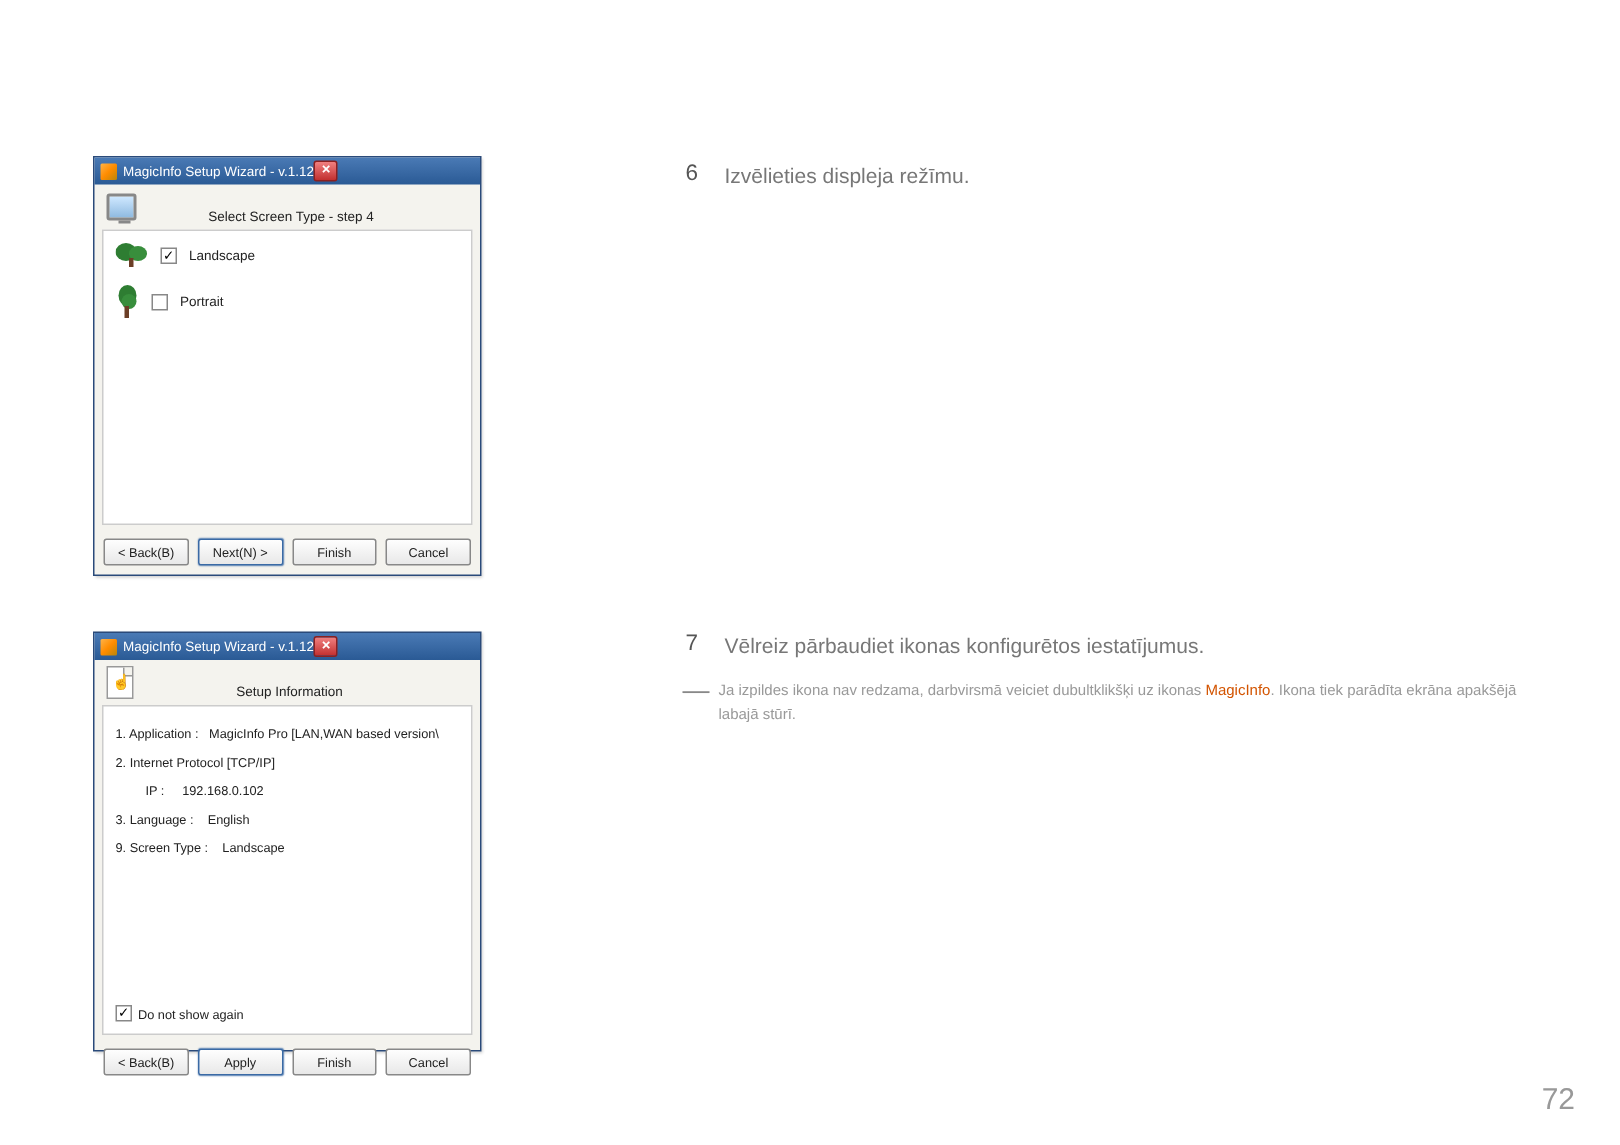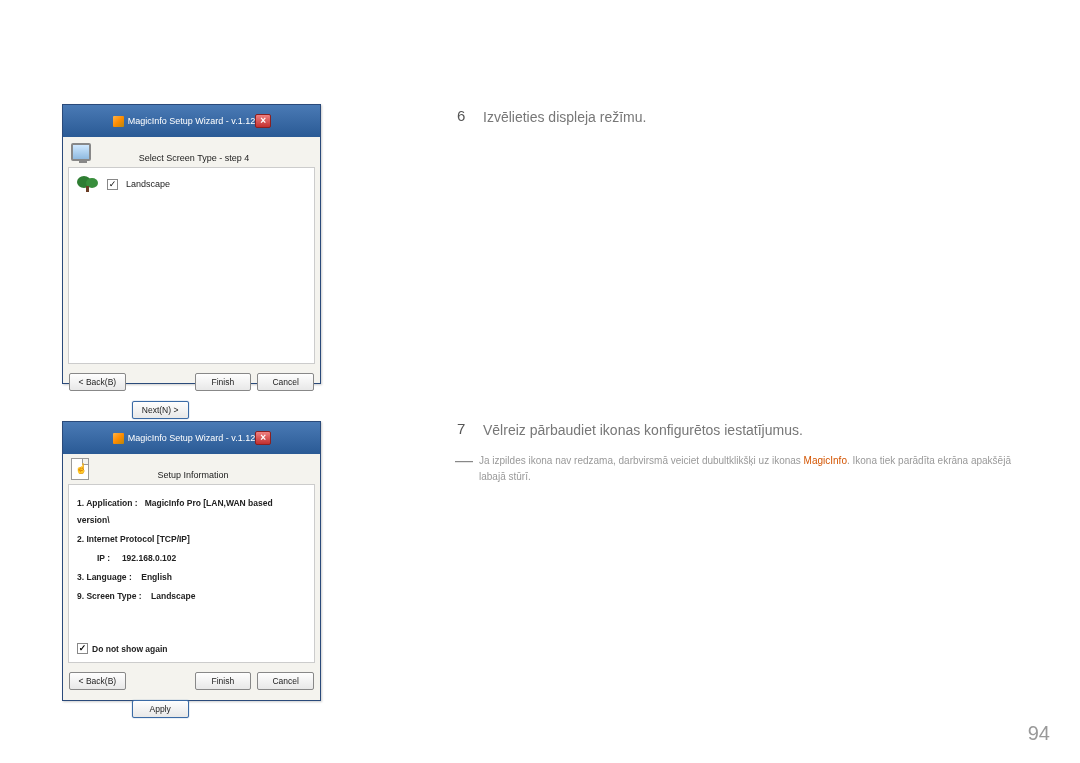--- a/index.html
+++ b/index.html
@@ -83,25 +83,25 @@
       position: absolute;
       width: 259px;
       border: 1px solid #2a4a7a;
       background: #f4f3ee;
       box-shadow: 1px 1px 2px rgba(0,0,0,0.2);
     }
     .wizard-1 { top: 104px; left: 62px; height: 280px; }
     .wizard-2 { top: 421px; left: 62px; height: 280px; }
 
     .titlebar {
-      height: 32px;
+      height: 18px;
       background: linear-gradient(to bottom, #4a7ab5, #2a5a95);
       display: flex;
       align-items: center;
-      justify-content: center;
+      justify-content: flex-start;
       padding: 0 3px 0 4px;
     }
     .titlebar-left {
       display: flex;
       align-items: center;
       gap: 4px;
     }
     .titlebar-icon {
       width: 11px;
       height: 11px;
@@ -189,21 +189,21 @@
     }
 
     .body-area {
       background: #fff;
       margin: 0 5px 5px 5px;
       border: 1px solid #ccc;
       padding: 8px;
       position: relative;
     }
     .body-area-1 { height: 197px; }
-    .body-area-2 { height: 179px; font-weight: bold; }
+    .body-area-2 { height: 220px; }
 
     .option-row {
       display: flex;
       align-items: center;
       gap: 8px;
       margin-bottom: 12px;
     }
     .tree-landscape {
       width: 22px;
       height: 16px;
@@ -272,21 +272,20 @@
       color: #222;
       display: flex;
       align-items: center;
       justify-content: center;
       border-radius: 2px;
       text-align: right;
     }
     .wiz-btn.primary {
       border: 1px solid #3a6aa5;
       box-shadow: 0 0 1px #3a6aa5;
-      margin-top: 28px;
     }
   </style>
 </head>
 <body>
 
 <div class="page-container">
 
   <div class="instruction instruction-6">
     <span class="step-num">6</span>
     <span class="instruction-text">Izvēlieties displeja režīmu.</span>
@@ -297,21 +296,21 @@
     <span class="instruction-text">Vēlreiz pārbaudiet ikonas konfigurētos iestatījumus.</span>
   </div>
 
   <div class="note-row">
     <span class="dash">―</span>
     <span class="note-text">
       <span>Ja izpildes ikona nav redzama, darbvirsmā veiciet dubultklikšķi uz ikonas </span><span class="highlight">MagicInfo</span><span>. Ikona tiek parādīta ekrāna apakšējā labajā stūrī.</span>
     </span>
   </div>
 
-  <div class="page-number">94</div>
+  <div class="page-number">72</div>
 
   <div class="wizard wizard-1">
     <div class="titlebar">
       <div class="titlebar-left">
         <div class="titlebar-icon"></div>
         <span class="titlebar-text">MagicInfo Setup Wizard - v.1.12</span>
       </div>
       <div class="close-btn">
         <span class="close-x">×</span>
       </div>
@@ -327,20 +326,31 @@
             <ellipse cx="7" cy="6" rx="7" ry="6" fill="#2e7d32"></ellipse>
             <ellipse cx="15" cy="7" rx="6" ry="5" fill="#388e3c"></ellipse>
             <rect x="9" y="10" width="3" height="6" fill="#6b3e26"></rect>
           </svg>
         </div>
         <span class="checkbox">
             <span class="checkmark">✓</span>
           </span>
         <span class="option-label">Landscape</span>
       </div>
+      <div class="option-row">
+        <div class="tree-portrait">
+          <svg width="16" height="22" viewBox="0 0 16 22">
+            <ellipse cx="8" cy="7" rx="6" ry="7" fill="#2e7d32"></ellipse>
+            <ellipse cx="9" cy="11" rx="5" ry="5" fill="#388e3c"></ellipse>
+            <rect x="6" y="14" width="3" height="8" fill="#6b3e26"></rect>
+          </svg>
+        </div>
+        <span class="checkbox"></span>
+        <span class="option-label">Portrait</span>
+      </div>
     </div>
     <div class="button-row">
       <div class="wiz-btn">&lt; Back(B)</div>
       <div class="wiz-btn primary">Next(N) &gt;</div>
       <div class="wiz-btn">Finish</div>
       <div class="wiz-btn">Cancel</div>
     </div>
   </div>
 
   <div class="wizard wizard-2">

